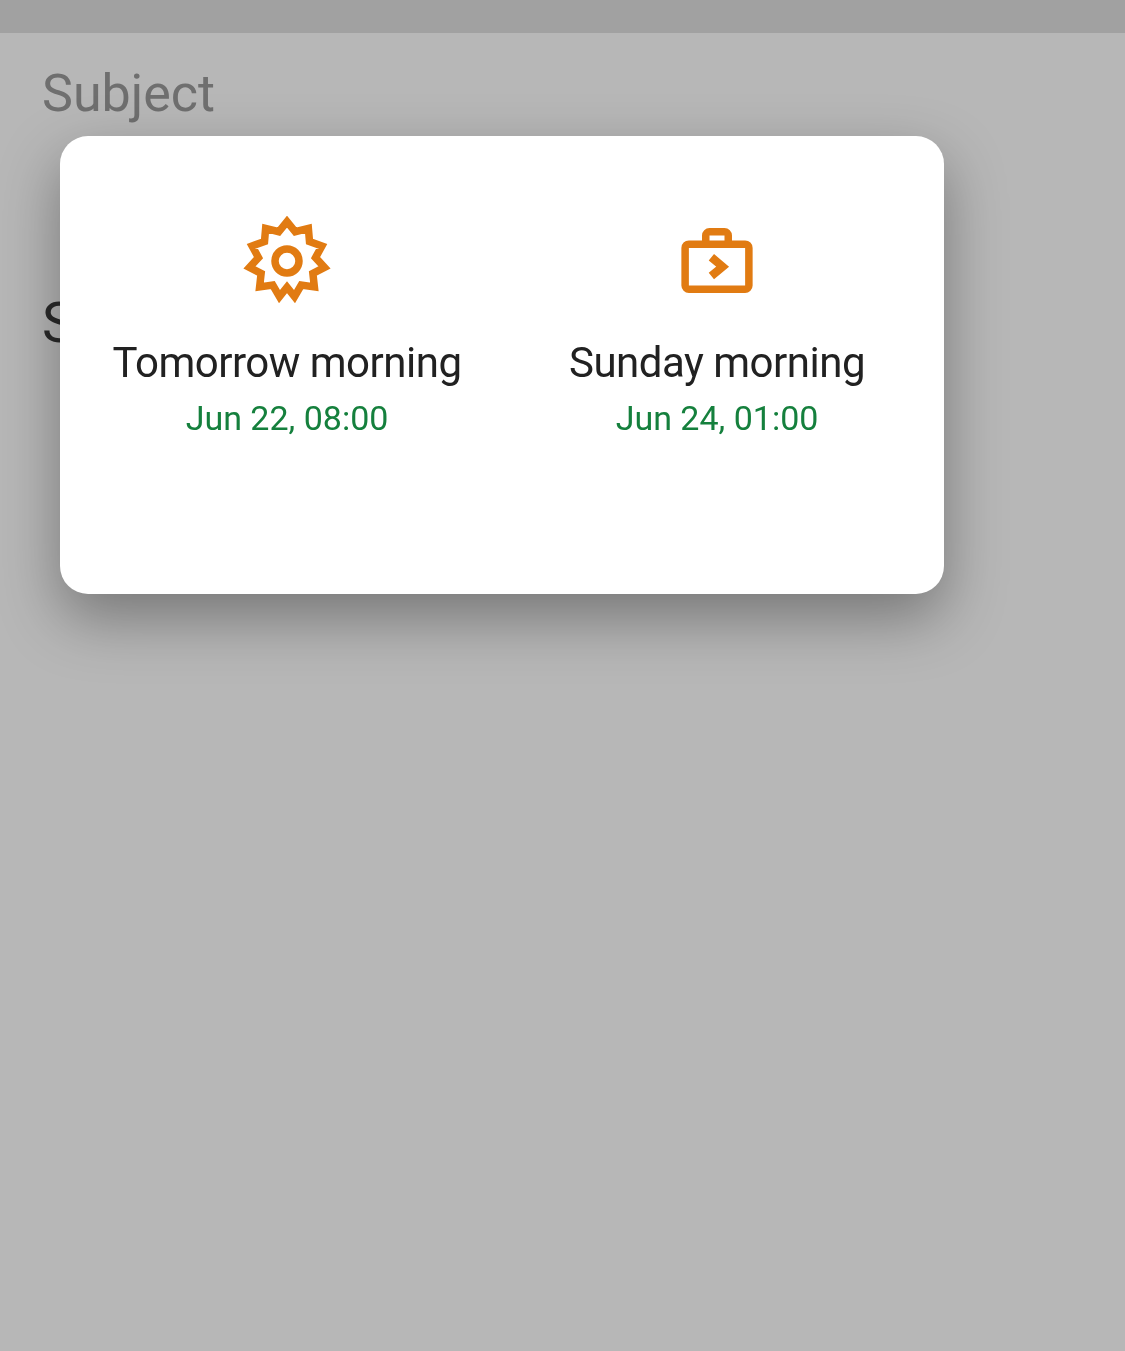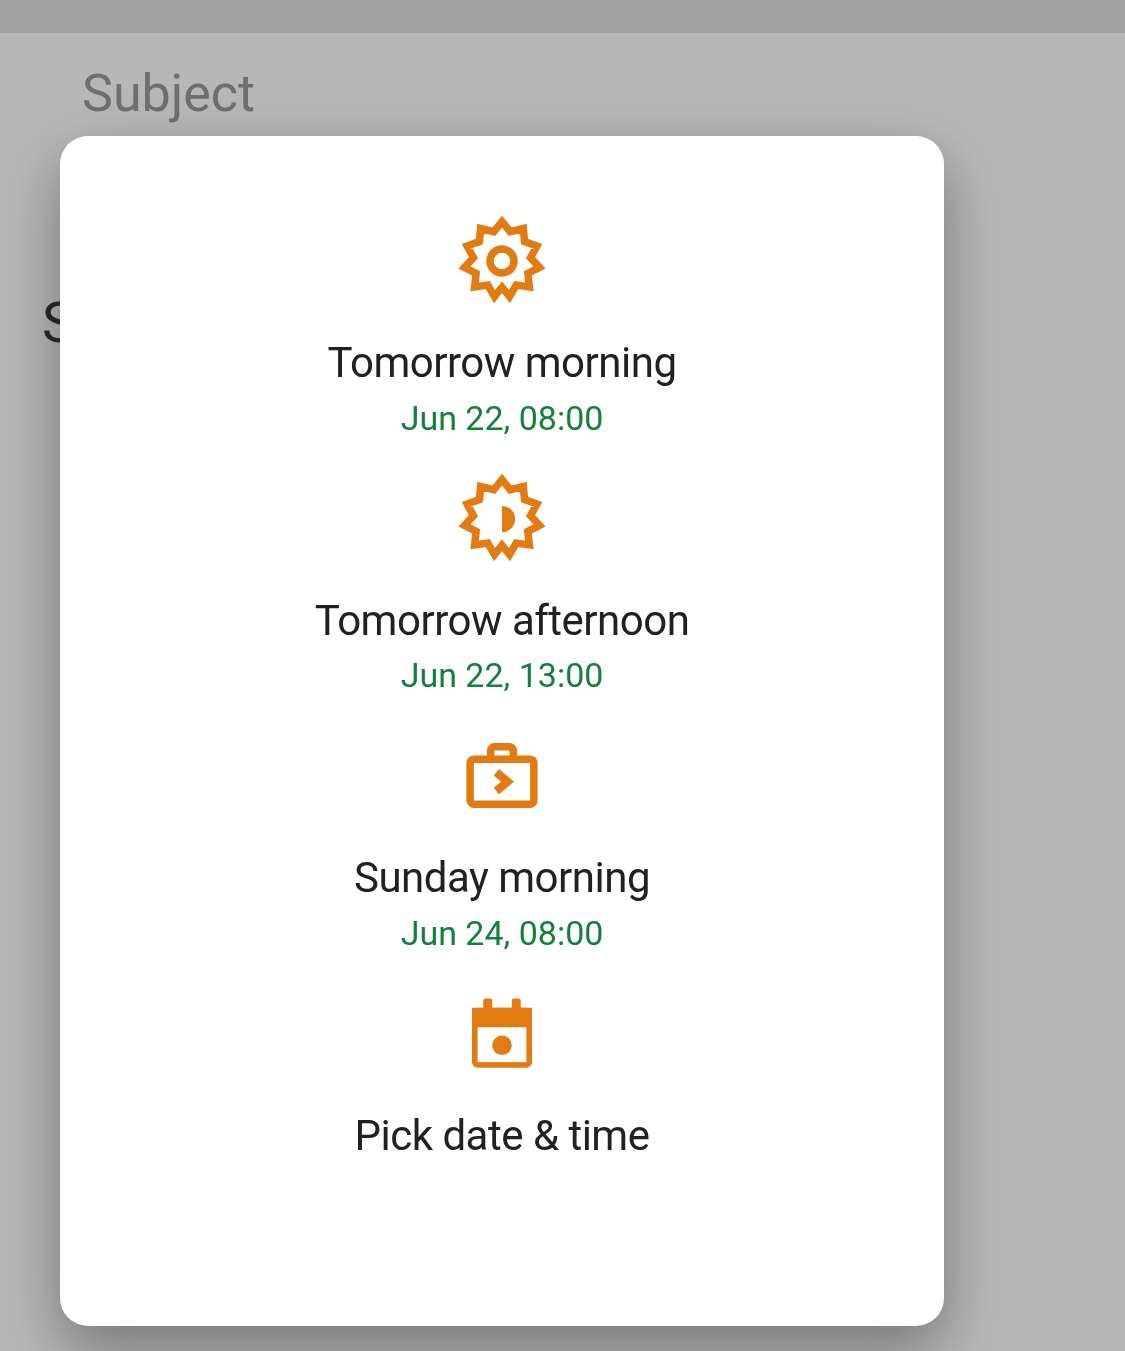--- a/index.html
+++ b/index.html
@@ -28,21 +28,20 @@
       position: absolute;
       top: 0; left: 0; right: 0; height: 33px;
       background: #a1a1a1;
     }
     .subject-label {
       position: absolute;
       top: 63px;
       left: 42px;
       font-size: 52px;
       color: #6f6f6f;
-      margin-left: 40px;
     }
     .s-label {
       position: absolute;
       top: 290px;
       left: 42px;
       font-size: 56px;
       color: #2a2a2a;
     }
     .overlay {
       position: absolute;
@@ -54,21 +53,21 @@
       left: 60px;
       top: 136px;
       width: 884px;
       background: #ffffff;
       border-radius: 28px;
       box-shadow: 0 24px 60px rgba(0,0,0,0.35);
       padding: 80px 30px 60px 30px;
     }
     .options-grid {
       display: grid;
-      grid-template-columns: 1fr;
+      grid-template-columns: 1fr 1fr;
       row-gap: 90px;
       column-gap: 0;
       margin-bottom: 96px;
       gap: 36px;
     }
     .option {
       display: flex;
       flex-direction: column;
       align-items: center;
       text-align: center;
@@ -120,53 +119,29 @@
         <span class="icon">
           <svg viewBox="0 0 24 24" fill="none" stroke="currentColor" stroke-width="2">
             <path d="M12 1.5 L14.2 4.2 L17.7 3.3 L18 6.8 L21.3 8 L19.6 11.1 L22 13.7 L18.9 15.3 L19.3 18.9 L15.8 18.4 L14 21.5 L12 19 L10 21.5 L8.2 18.4 L4.7 18.9 L5.1 15.3 L2 13.7 L4.4 11.1 L2.7 8 L6 6.8 L6.3 3.3 L9.8 4.2 Z"></path>
             <circle cx="12" cy="12" r="3.2"></circle>
           </svg>
         </span>
         <div class="title">Tomorrow morning</div>
         <div class="subtitle">Jun 22, 08:00</div>
       </div>
 
-      <div class="option">
-        <span class="icon">
-          <svg viewBox="0 0 24 24" fill="none" stroke="currentColor" stroke-width="2">
-            <path d="M12 1.5 L14.2 4.2 L17.7 3.3 L18 6.8 L21.3 8 L19.6 11.1 L22 13.7 L18.9 15.3 L19.3 18.9 L15.8 18.4 L14 21.5 L12 19 L10 21.5 L8.2 18.4 L4.7 18.9 L5.1 15.3 L2 13.7 L4.4 11.1 L2.7 8 L6 6.8 L6.3 3.3 L9.8 4.2 Z"></path>
-            <path d="M12 8.5 A3.5 3.5 0 0 1 12 15.5 Z" fill="currentColor" stroke="none"></path>
-          </svg>
-        </span>
-        <div class="title">Tomorrow afternoon</div>
-        <div class="subtitle">Jun 22, 13:00</div>
-      </div>
 
       <div class="option">
         <span class="icon">
           <svg viewBox="0 0 24 24" fill="none" stroke="currentColor" stroke-width="2">
             <rect x="3.5" y="7.5" width="17" height="12" rx="1"></rect>
             <path d="M9 7.5 V5.2 a1 1 0 0 1 1 -1 h4 a1 1 0 0 1 1 1 V7.5"></path>
             <path d="M10.5 11 L13.5 13.5 L10.5 16" stroke-width="2.2" fill="none"></path>
           </svg>
         </span>
         <div class="title">Sunday morning</div>
-        <div class="subtitle">Jun 24, 08:00</div>
+        <div class="subtitle">Jun 24, 01:00</div>
       </div>
 
-      <div class="option">
-        <span class="icon">
-          <svg viewBox="0 0 24 24" fill="currentColor">
-            <rect x="4" y="5" width="16" height="16" rx="1.5"></rect>
-            <rect x="4" y="5" width="16" height="4" fill="currentColor"></rect>
-            <rect x="7" y="2.5" width="2.4" height="4" rx="0.6"></rect>
-            <rect x="14.6" y="2.5" width="2.4" height="4" rx="0.6"></rect>
-            <rect x="5.5" y="10.2" width="13" height="9.3" fill="#ffffff"></rect>
-            <circle cx="12" cy="15" r="2.6"></circle>
-          </svg>
-        </span>
-        <div class="title">Pick date &amp; time</div>
-        <div class="subtitle"></div>
-      </div>
 
     </div>
   </div>
 </div>
 
 </body></html>

